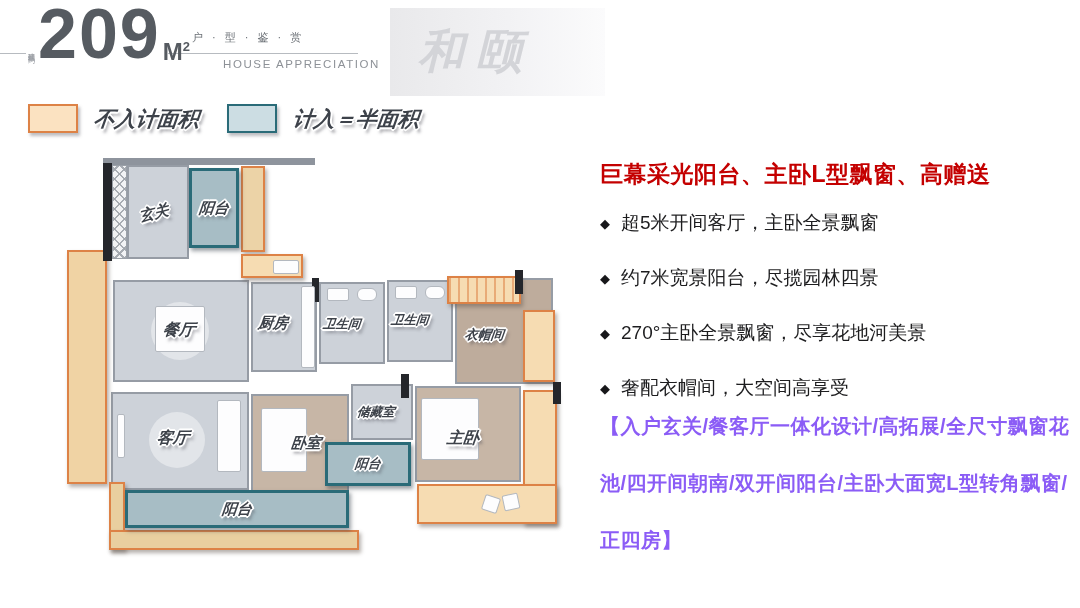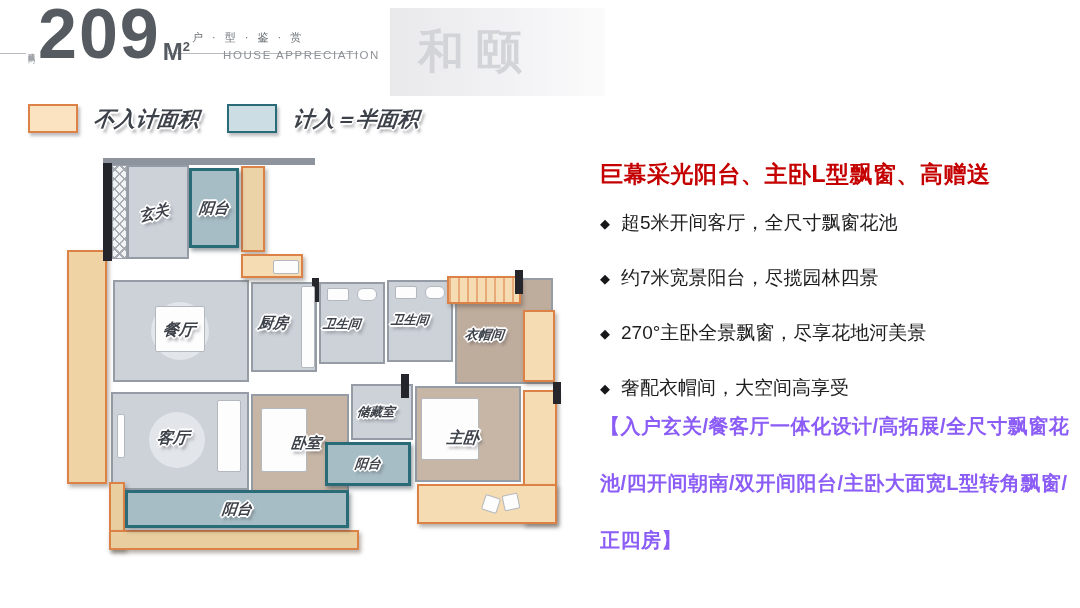--- a/index.html
+++ b/index.html
@@ -11,24 +11,24 @@
   .area-block{position:absolute;left:26px;top:4px;display:flex;align-items:flex-end;}
   .area-vertical{writing-mode:vertical-rl;font-size:7px;color:#9a9ea4;letter-spacing:1px;
                  margin-right:2px;margin-bottom:14px;}
   .area-number{font-size:70px;font-weight:bold;color:#565b61;line-height:.88;letter-spacing:2px;}
   .area-unit{font-size:24px;font-weight:bold;color:#565b61;margin-left:2px;}
   .area-unit sup{font-size:13px;}
   .apartment-type{position:absolute;left:30px;top:57px;font-size:23px;color:#53585e;
                   letter-spacing:7px;font-weight:500;}
   .series-block{position:absolute;left:192px;top:30px;}
   .series-title{font-size:11px;color:#6b7076;letter-spacing:3px;}
-  .series-sub{font-size:11.5px;color:#8d9197;letter-spacing:1.6px;margin-top:4px;padding-left:31px;}
+  .series-sub{font-size:11.5px;color:#8d9197;letter-spacing:1.6px;margin-top:13px;padding-left:31px;}
   .watermark-band{position:absolute;left:390px;top:8px;width:215px;height:88px;
                   background:linear-gradient(90deg,#e9e9eb 0%,#f2f2f4 55%,#fbfbfc 100%);
-                  display:flex;align-items:center;}
+                  display:flex;align-items:center;font-style:italic;}
   .watermark-text{font-family:"DejaVu Serif","Liberation Serif",serif;font-weight:bold;
                   font-size:46px;color:#d3d4d8;letter-spacing:12px;margin-left:28px;}
 
   
   .plaque{font-style:italic;font-weight:bold;color:#3d424a;transform:skewX(-6deg);
     text-shadow:-1px -1px 0 #fff,1px -1px 0 #fff,-1px 1px 0 #fff,1px 1px 0 #fff,
                 -2px 0 0 #fff,2px 0 0 #fff,0 2px 0 #fff,0 -2px 0 #fff,
                 3px 4px 3px rgba(70,70,80,.5);
     white-space:nowrap;}
 
@@ -182,21 +182,21 @@
     </div>
     <div class="ob" style="left:44px;top:336px;width:16px;height:68px;background:#e9cf9f;"></div>
     <div class="ob" style="left:44px;top:384px;width:250px;height:20px;background:#e9cf9f;"></div>
   </div>
 
   <div class="hl-title">巨幕采光阳台、主卧L型飘窗、高赠送</div>
 
   <div class="bullets">
     <div class="bullet">
       <span class="bmark">◆</span>
-      <span>超5米开间客厅，全尺寸飘窗花池</span>
+      <span>超5米开间客厅，主卧全景飘窗</span>
     </div>
     <div class="bullet">
       <span class="bmark">◆</span>
       <span>约7米宽景阳台，尽揽园林四景</span>
     </div>
     <div class="bullet">
       <span class="bmark">◆</span>
       <span>270°主卧全景飘窗，尽享花地河美景</span>
     </div>
     <div class="bullet">

